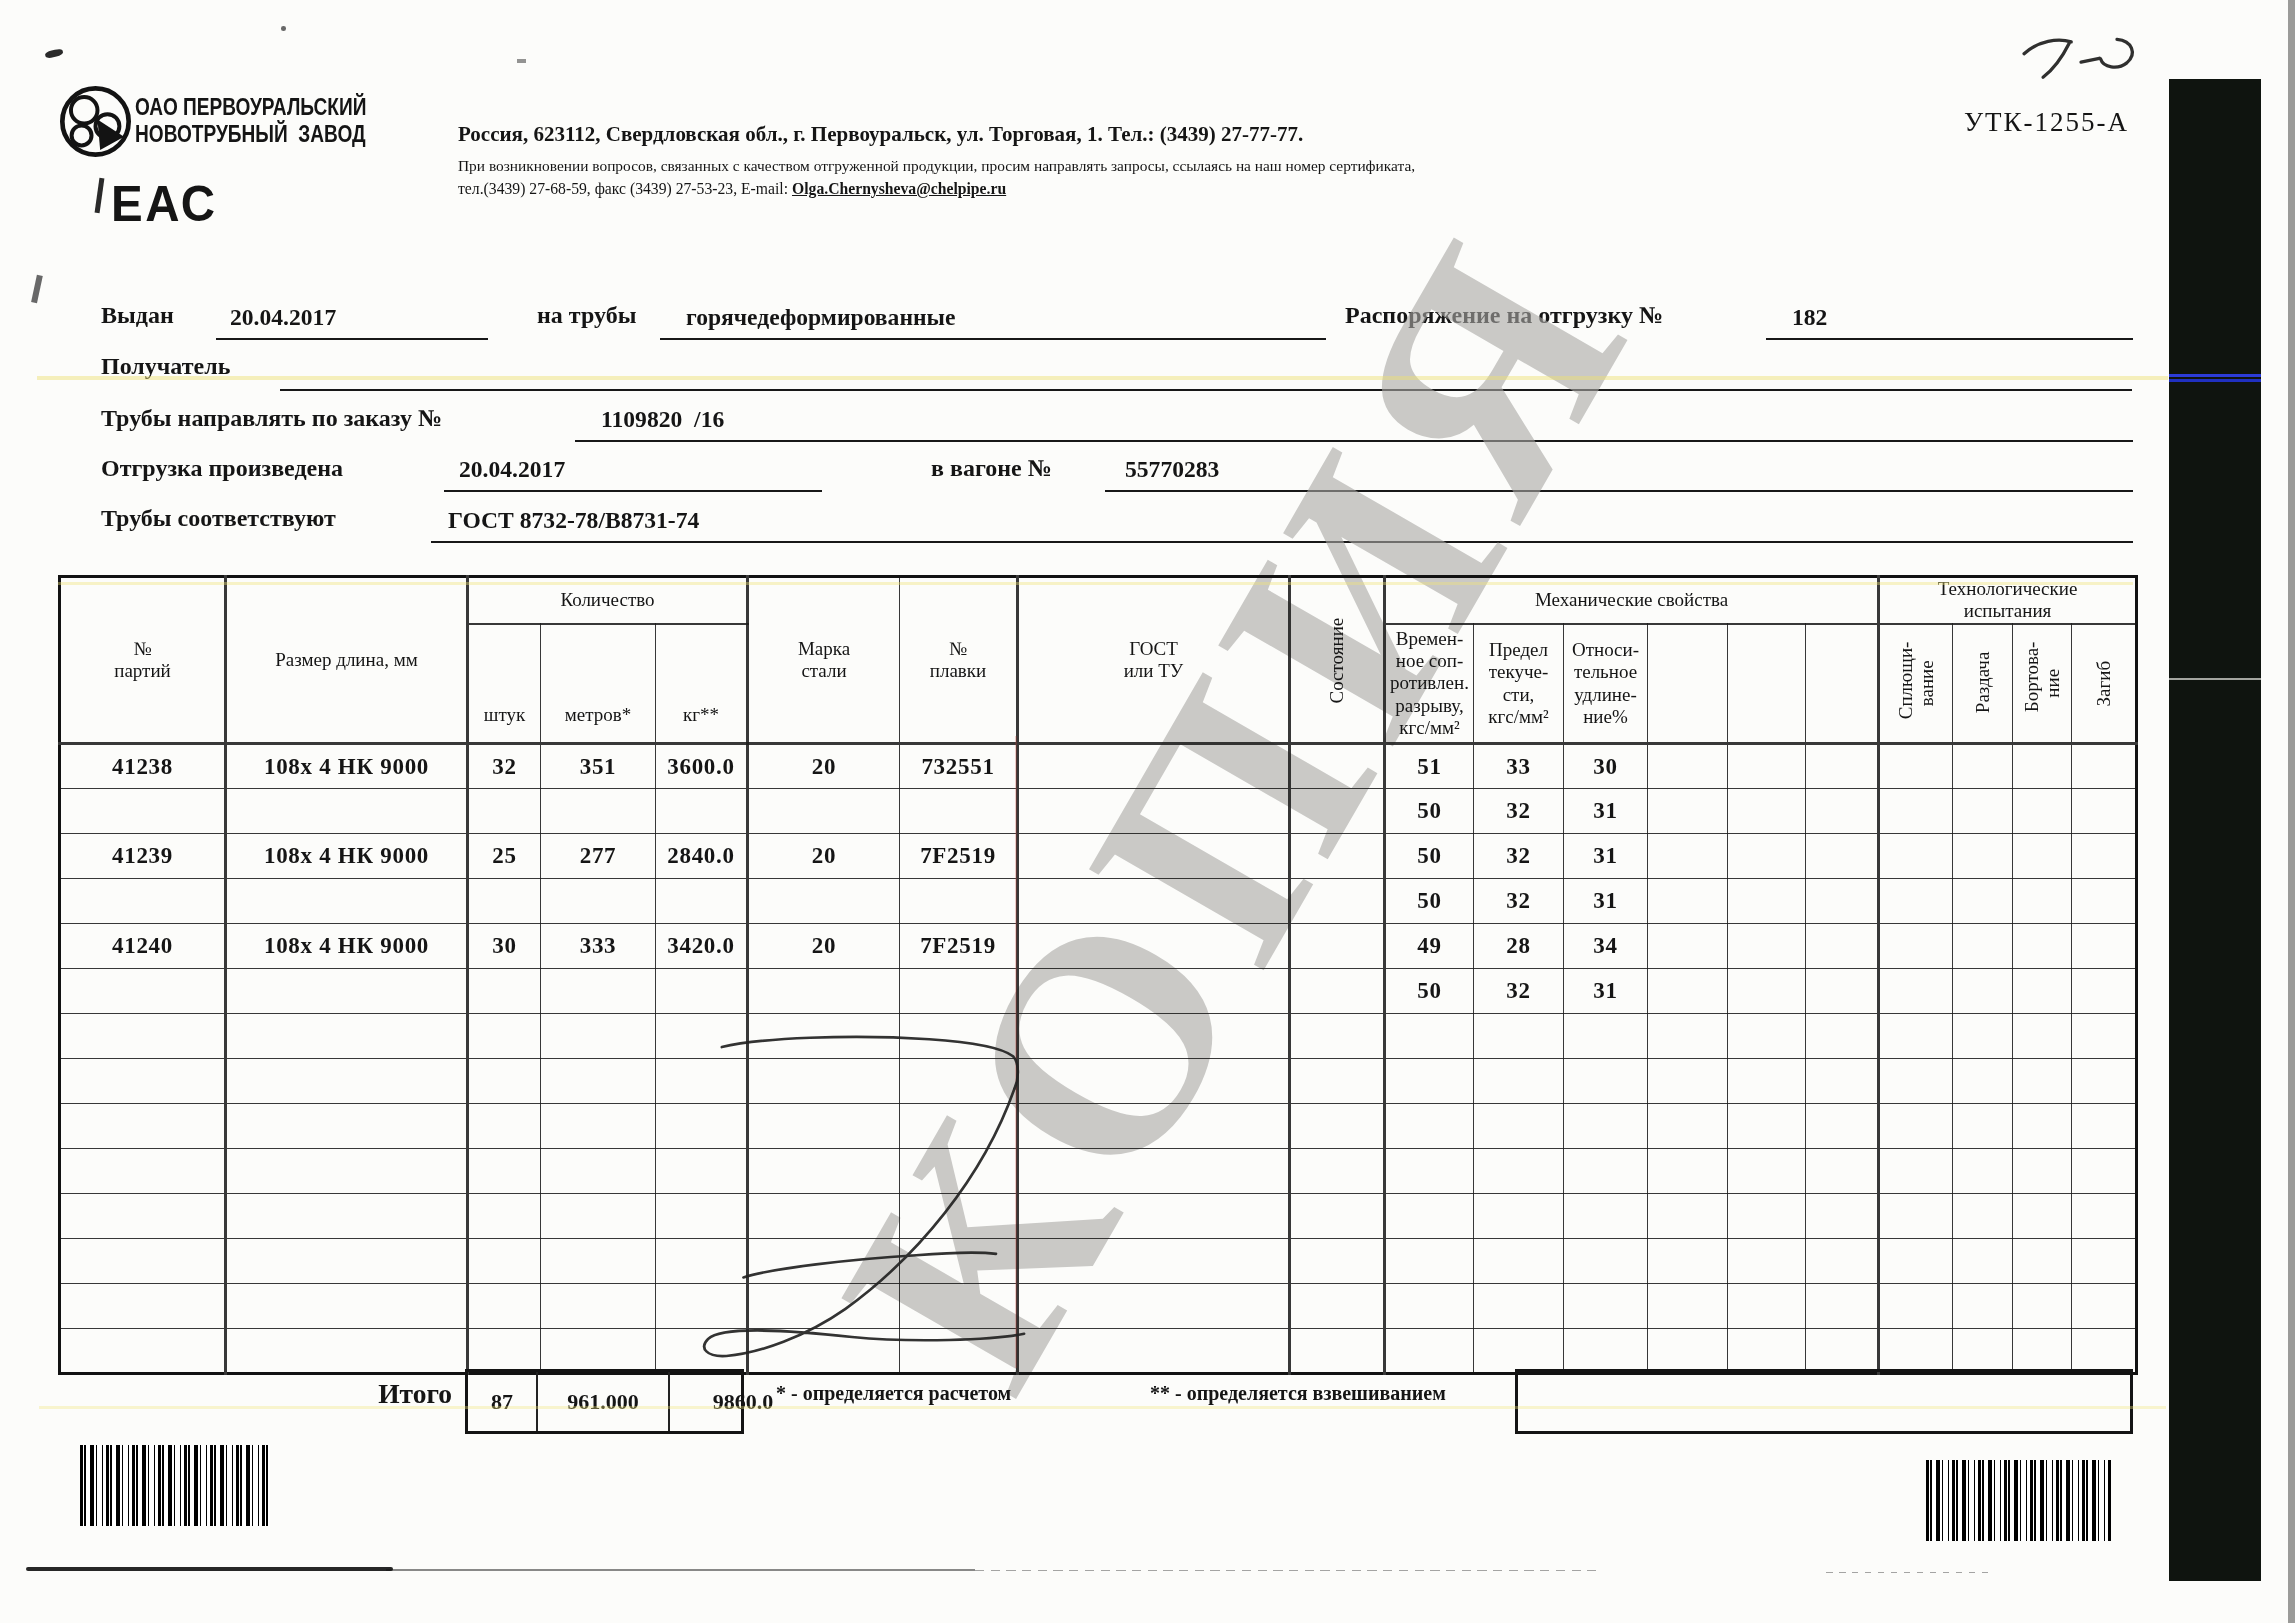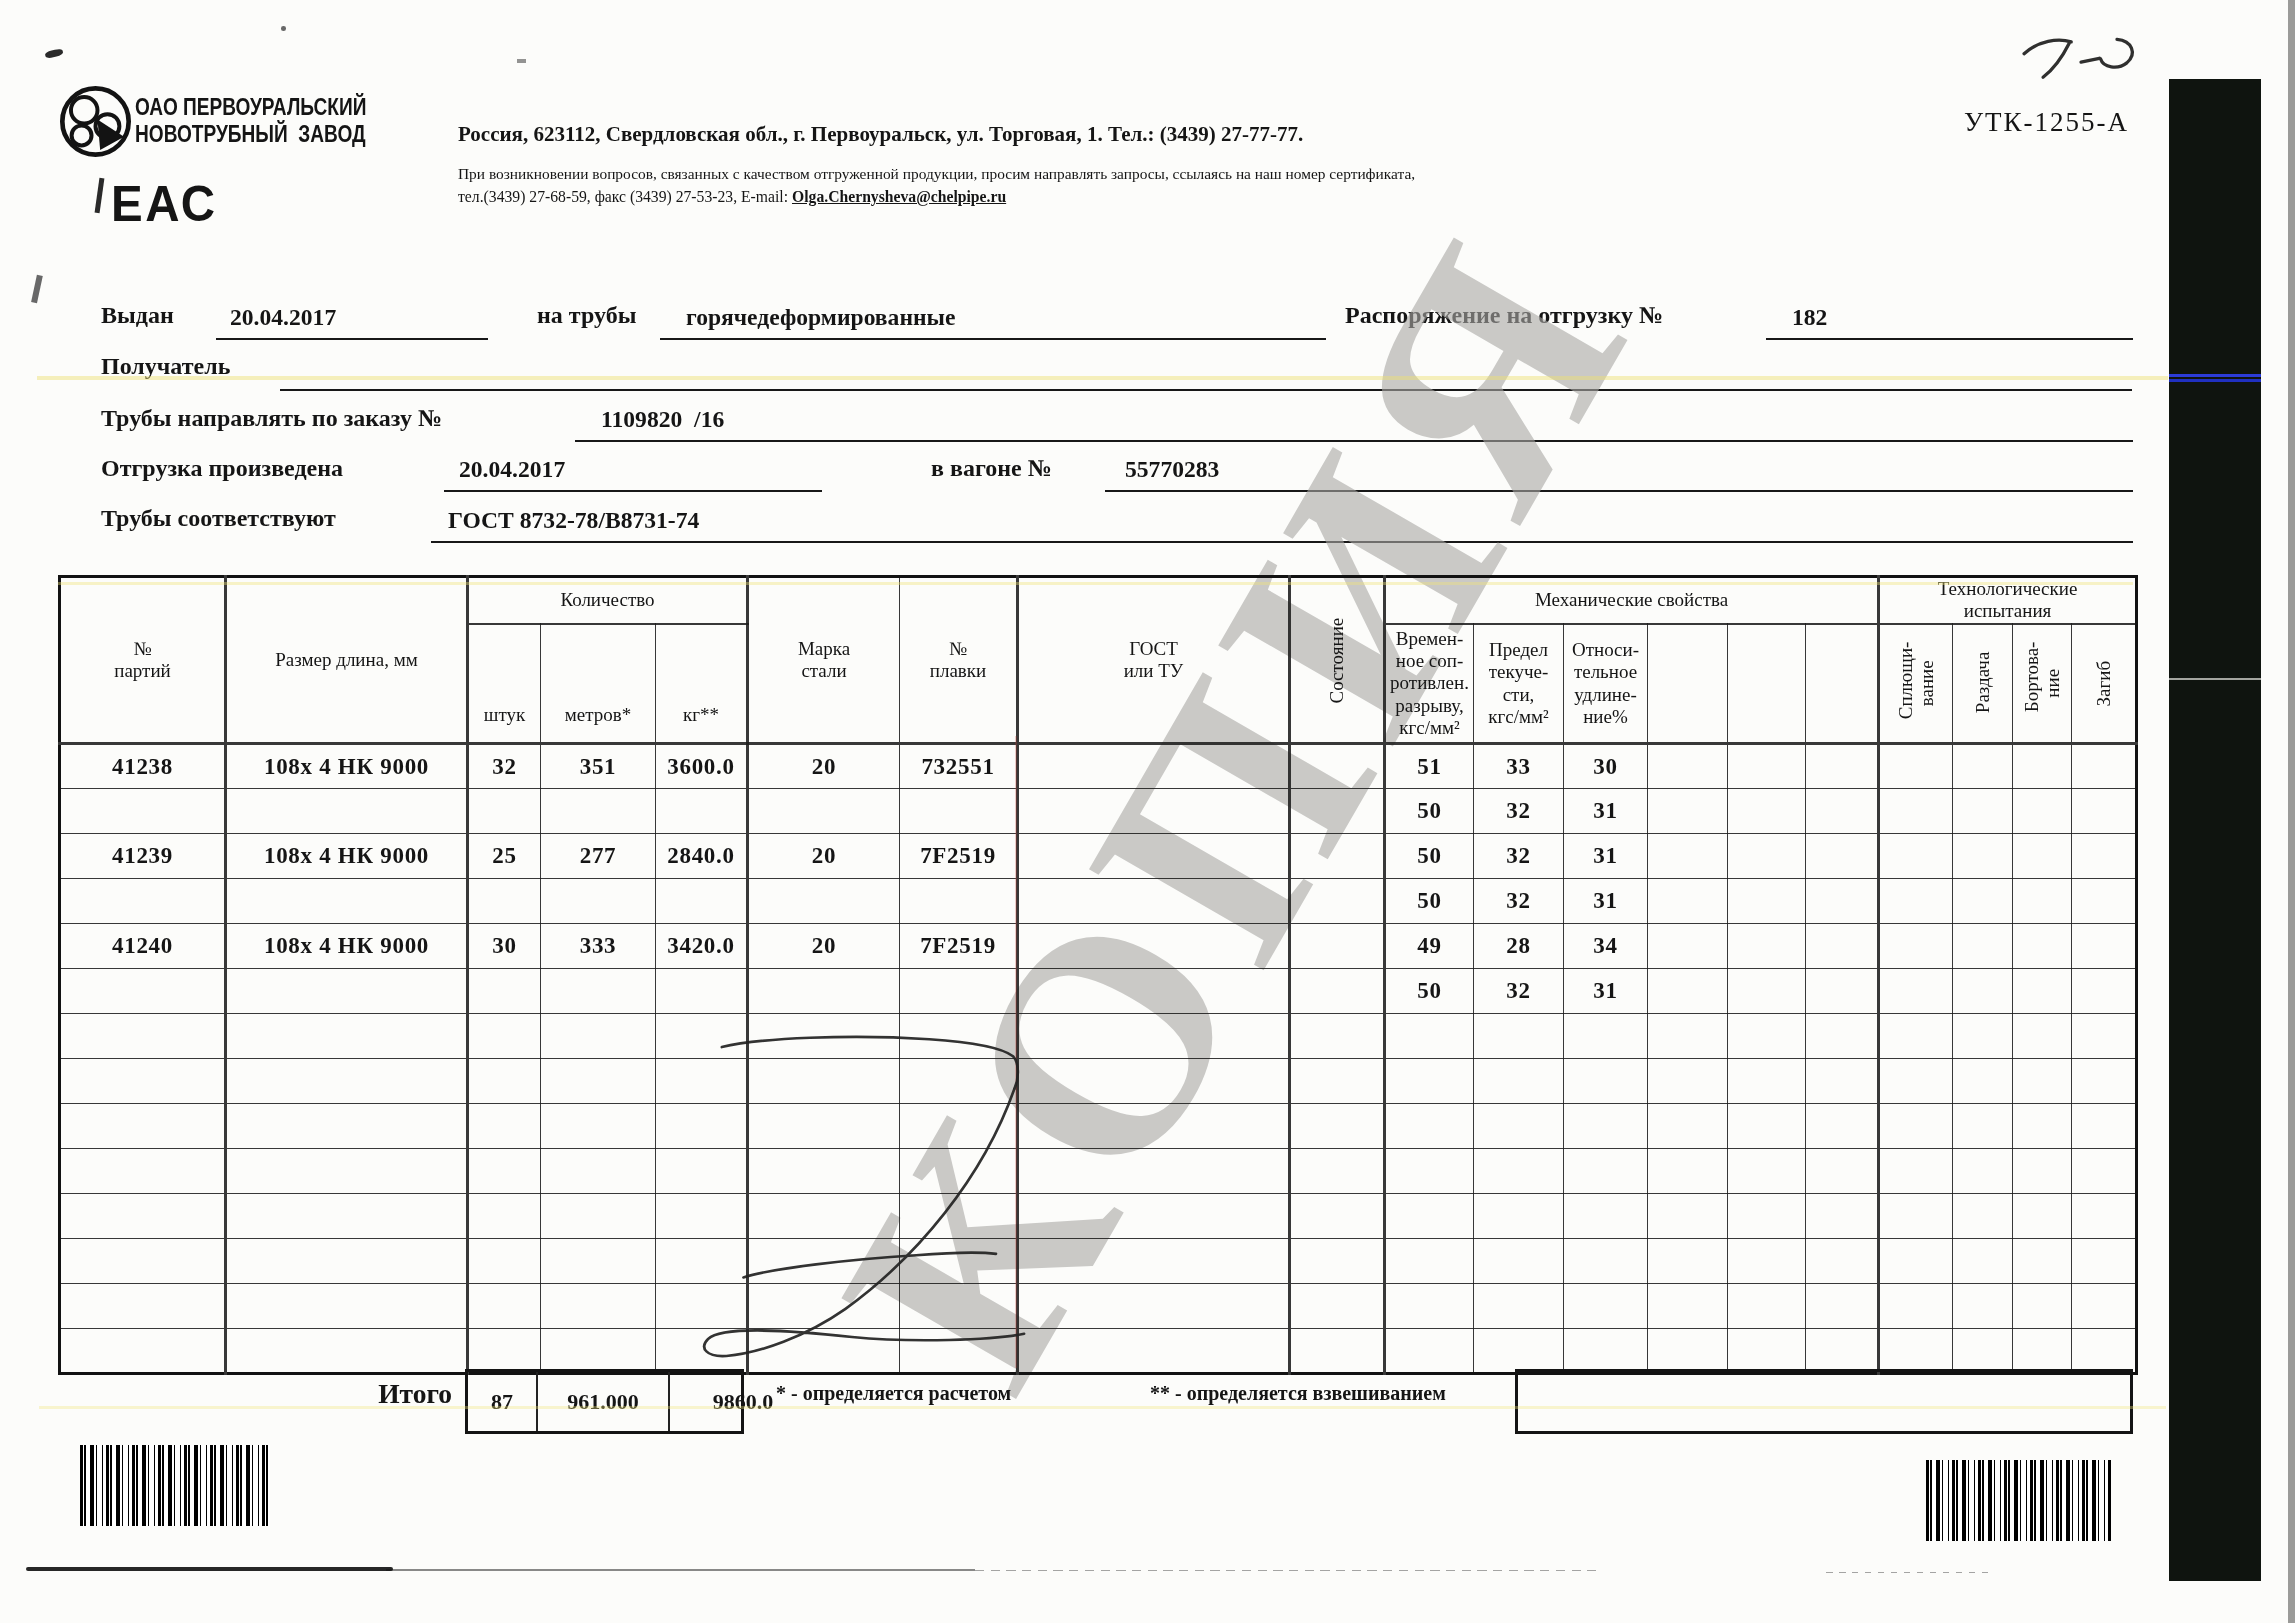--- a/index.html
+++ b/index.html
@@ -6,21 +6,21 @@
   .page{position:relative;width:2295px;height:1623px;background:#fcfcfa;overflow:hidden;
         font-family:"Liberation Serif",serif;color:#151515;}
   .abs{position:absolute;}
   
   .company-name{left:135px;top:94px;font-family:"Liberation Sans",sans-serif;font-weight:700;
     font-size:23px;line-height:27px;transform:scaleX(.83);transform-origin:left top;white-space:pre;}
   .eac{left:111px;top:175px;font-family:"Liberation Sans",sans-serif;font-weight:700;font-size:50px;
     transform:scaleX(.95);transform-origin:left top;letter-spacing:2.6px;}
   .addr{left:458px;top:122px;width:1407px;}
   .addr-l1{font-weight:700;font-size:21px;}
-  .addr-l2{font-size:15.4px;margin-top:18px;}
+  .addr-l2{font-size:15.4px;margin-top:10px;}
   .addr-l3{font-size:15.7px;margin-top:4.6px;}
   .email{font-weight:700;text-decoration:underline;}
   .doc-code{left:1964px;top:107px;font-size:27px;letter-spacing:2px;}
   .title{left:628px;top:228px;width:1217px;text-align:center;font-size:36px;font-weight:700;
     font-style:italic;white-space:pre;}
   .title .num{font-style:normal;margin-left:26px;letter-spacing:0.7px;}
   
   .fl{font-weight:700;font-size:24px;white-space:pre;}
   .fv{font-weight:700;font-size:23.6px;white-space:pre;}
   .uline{height:0;border-top:2px solid #181818;}

